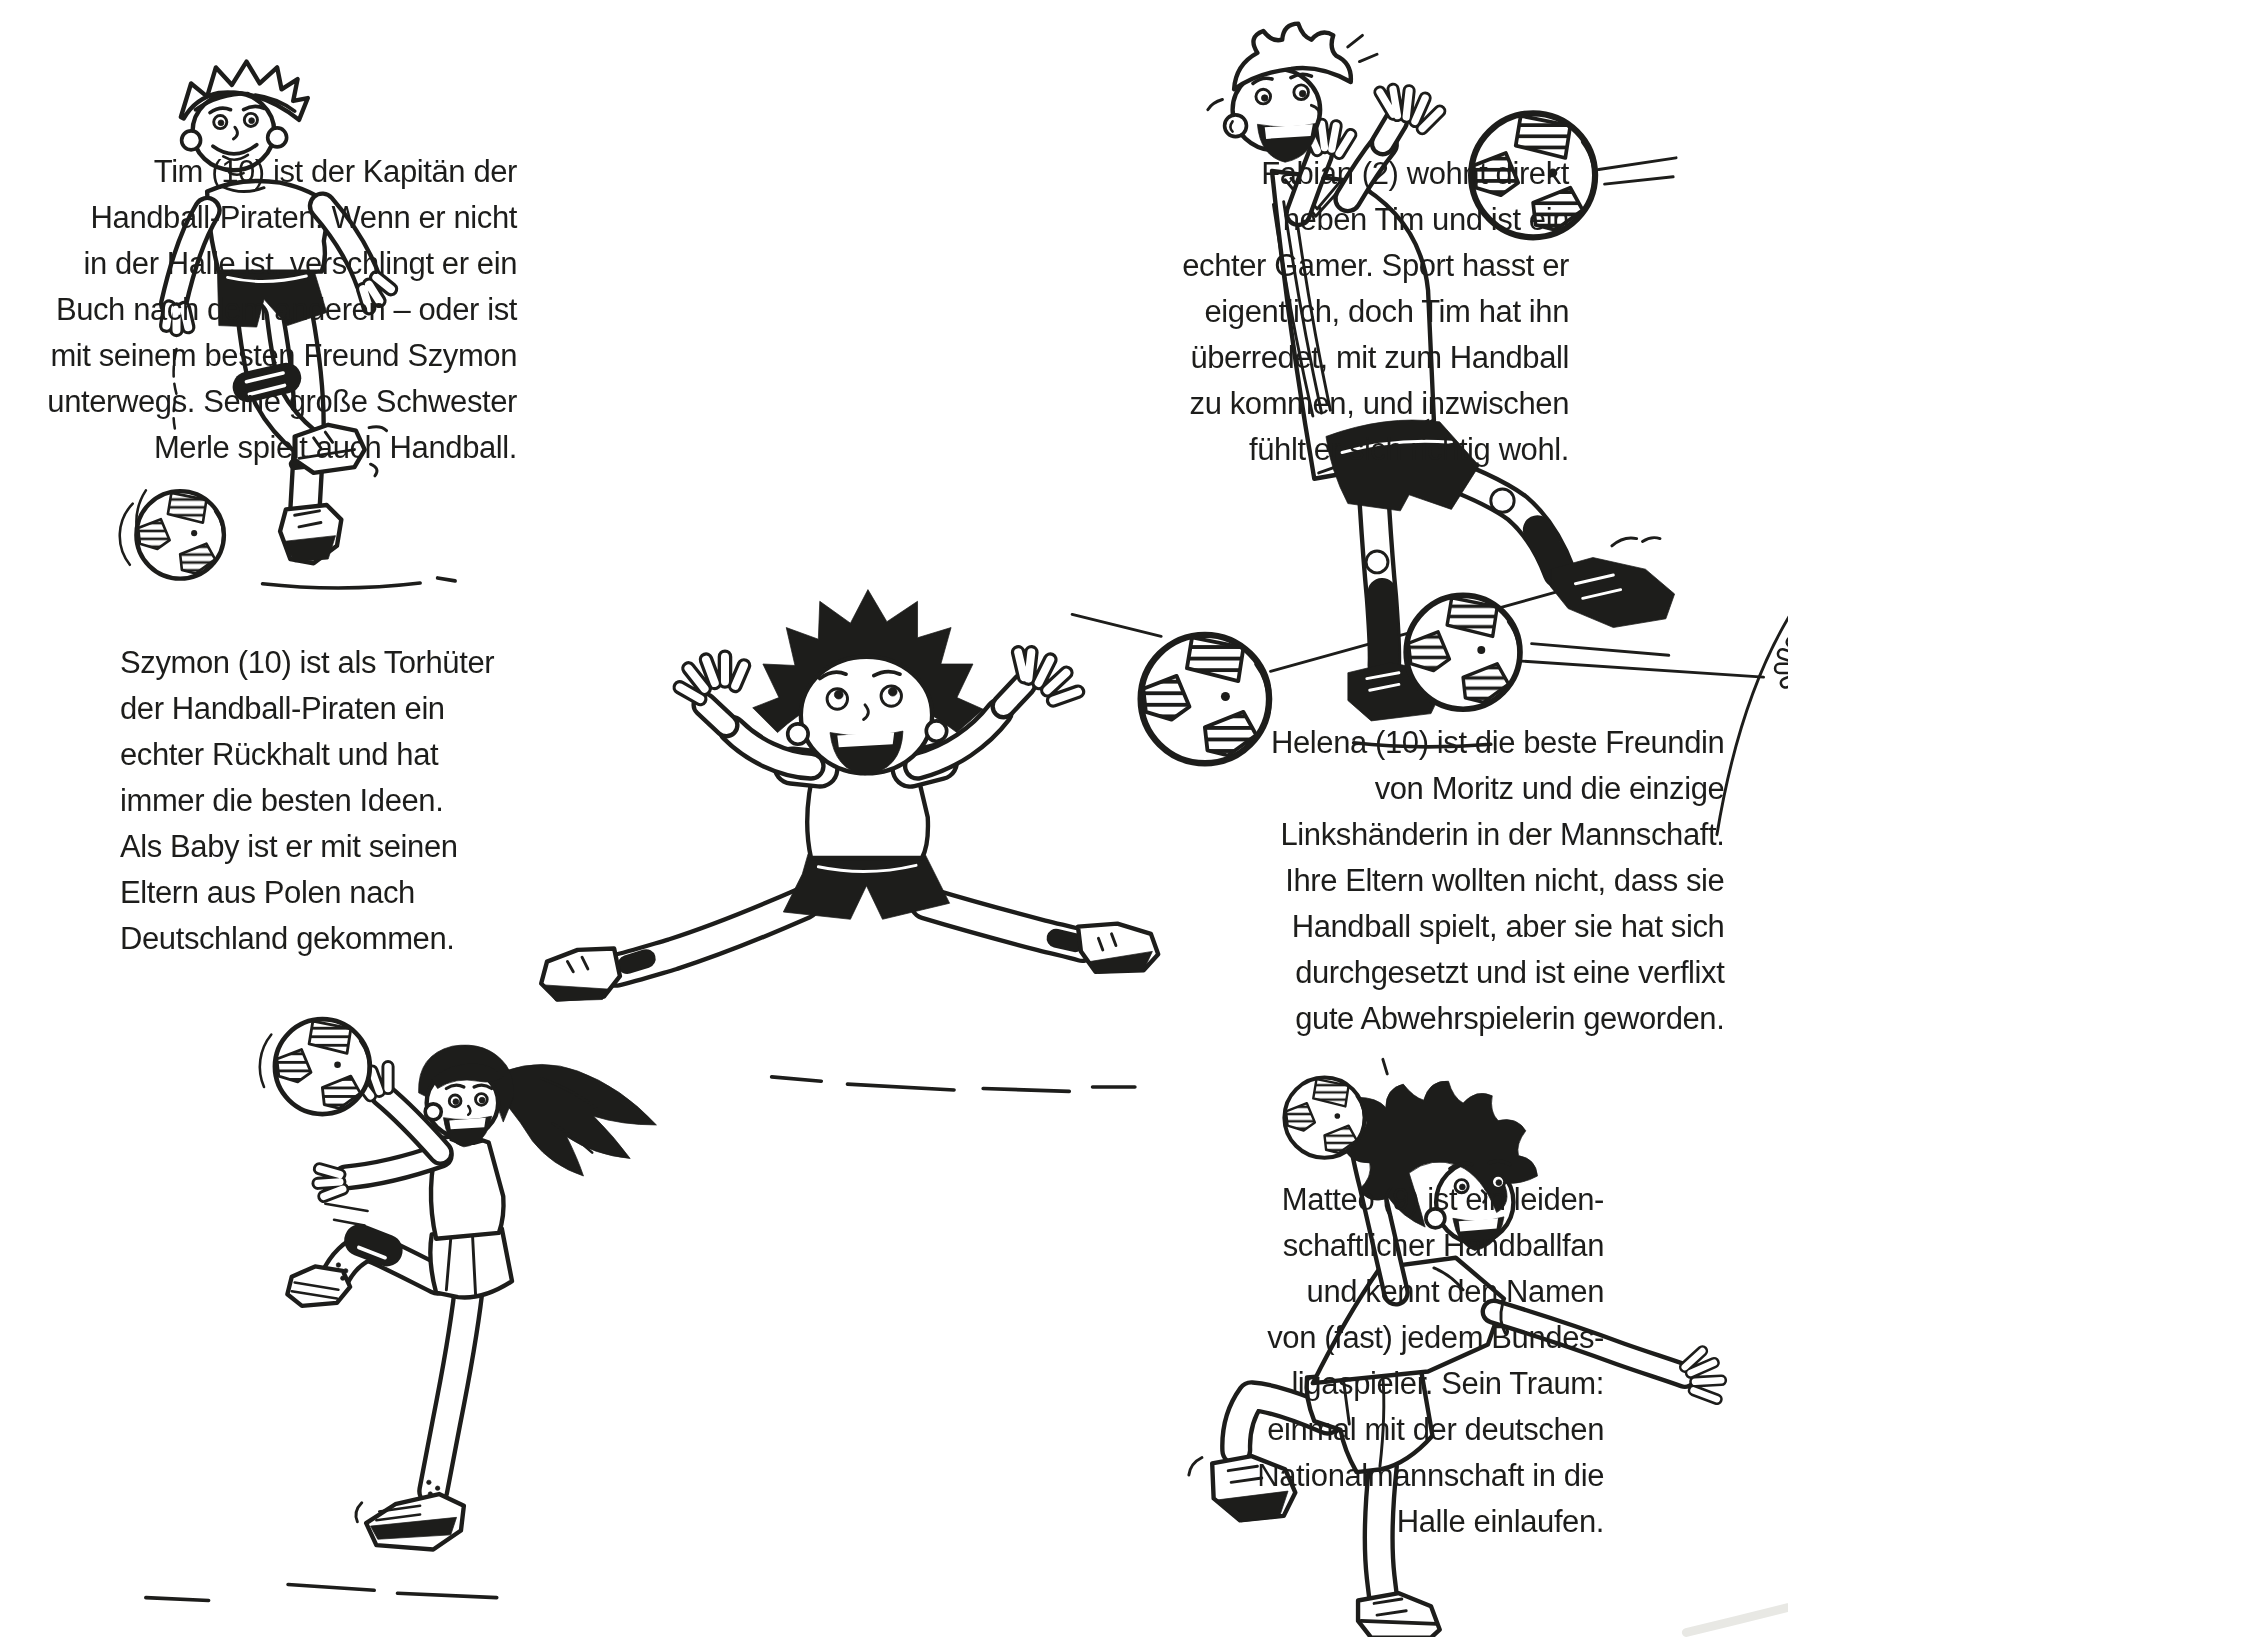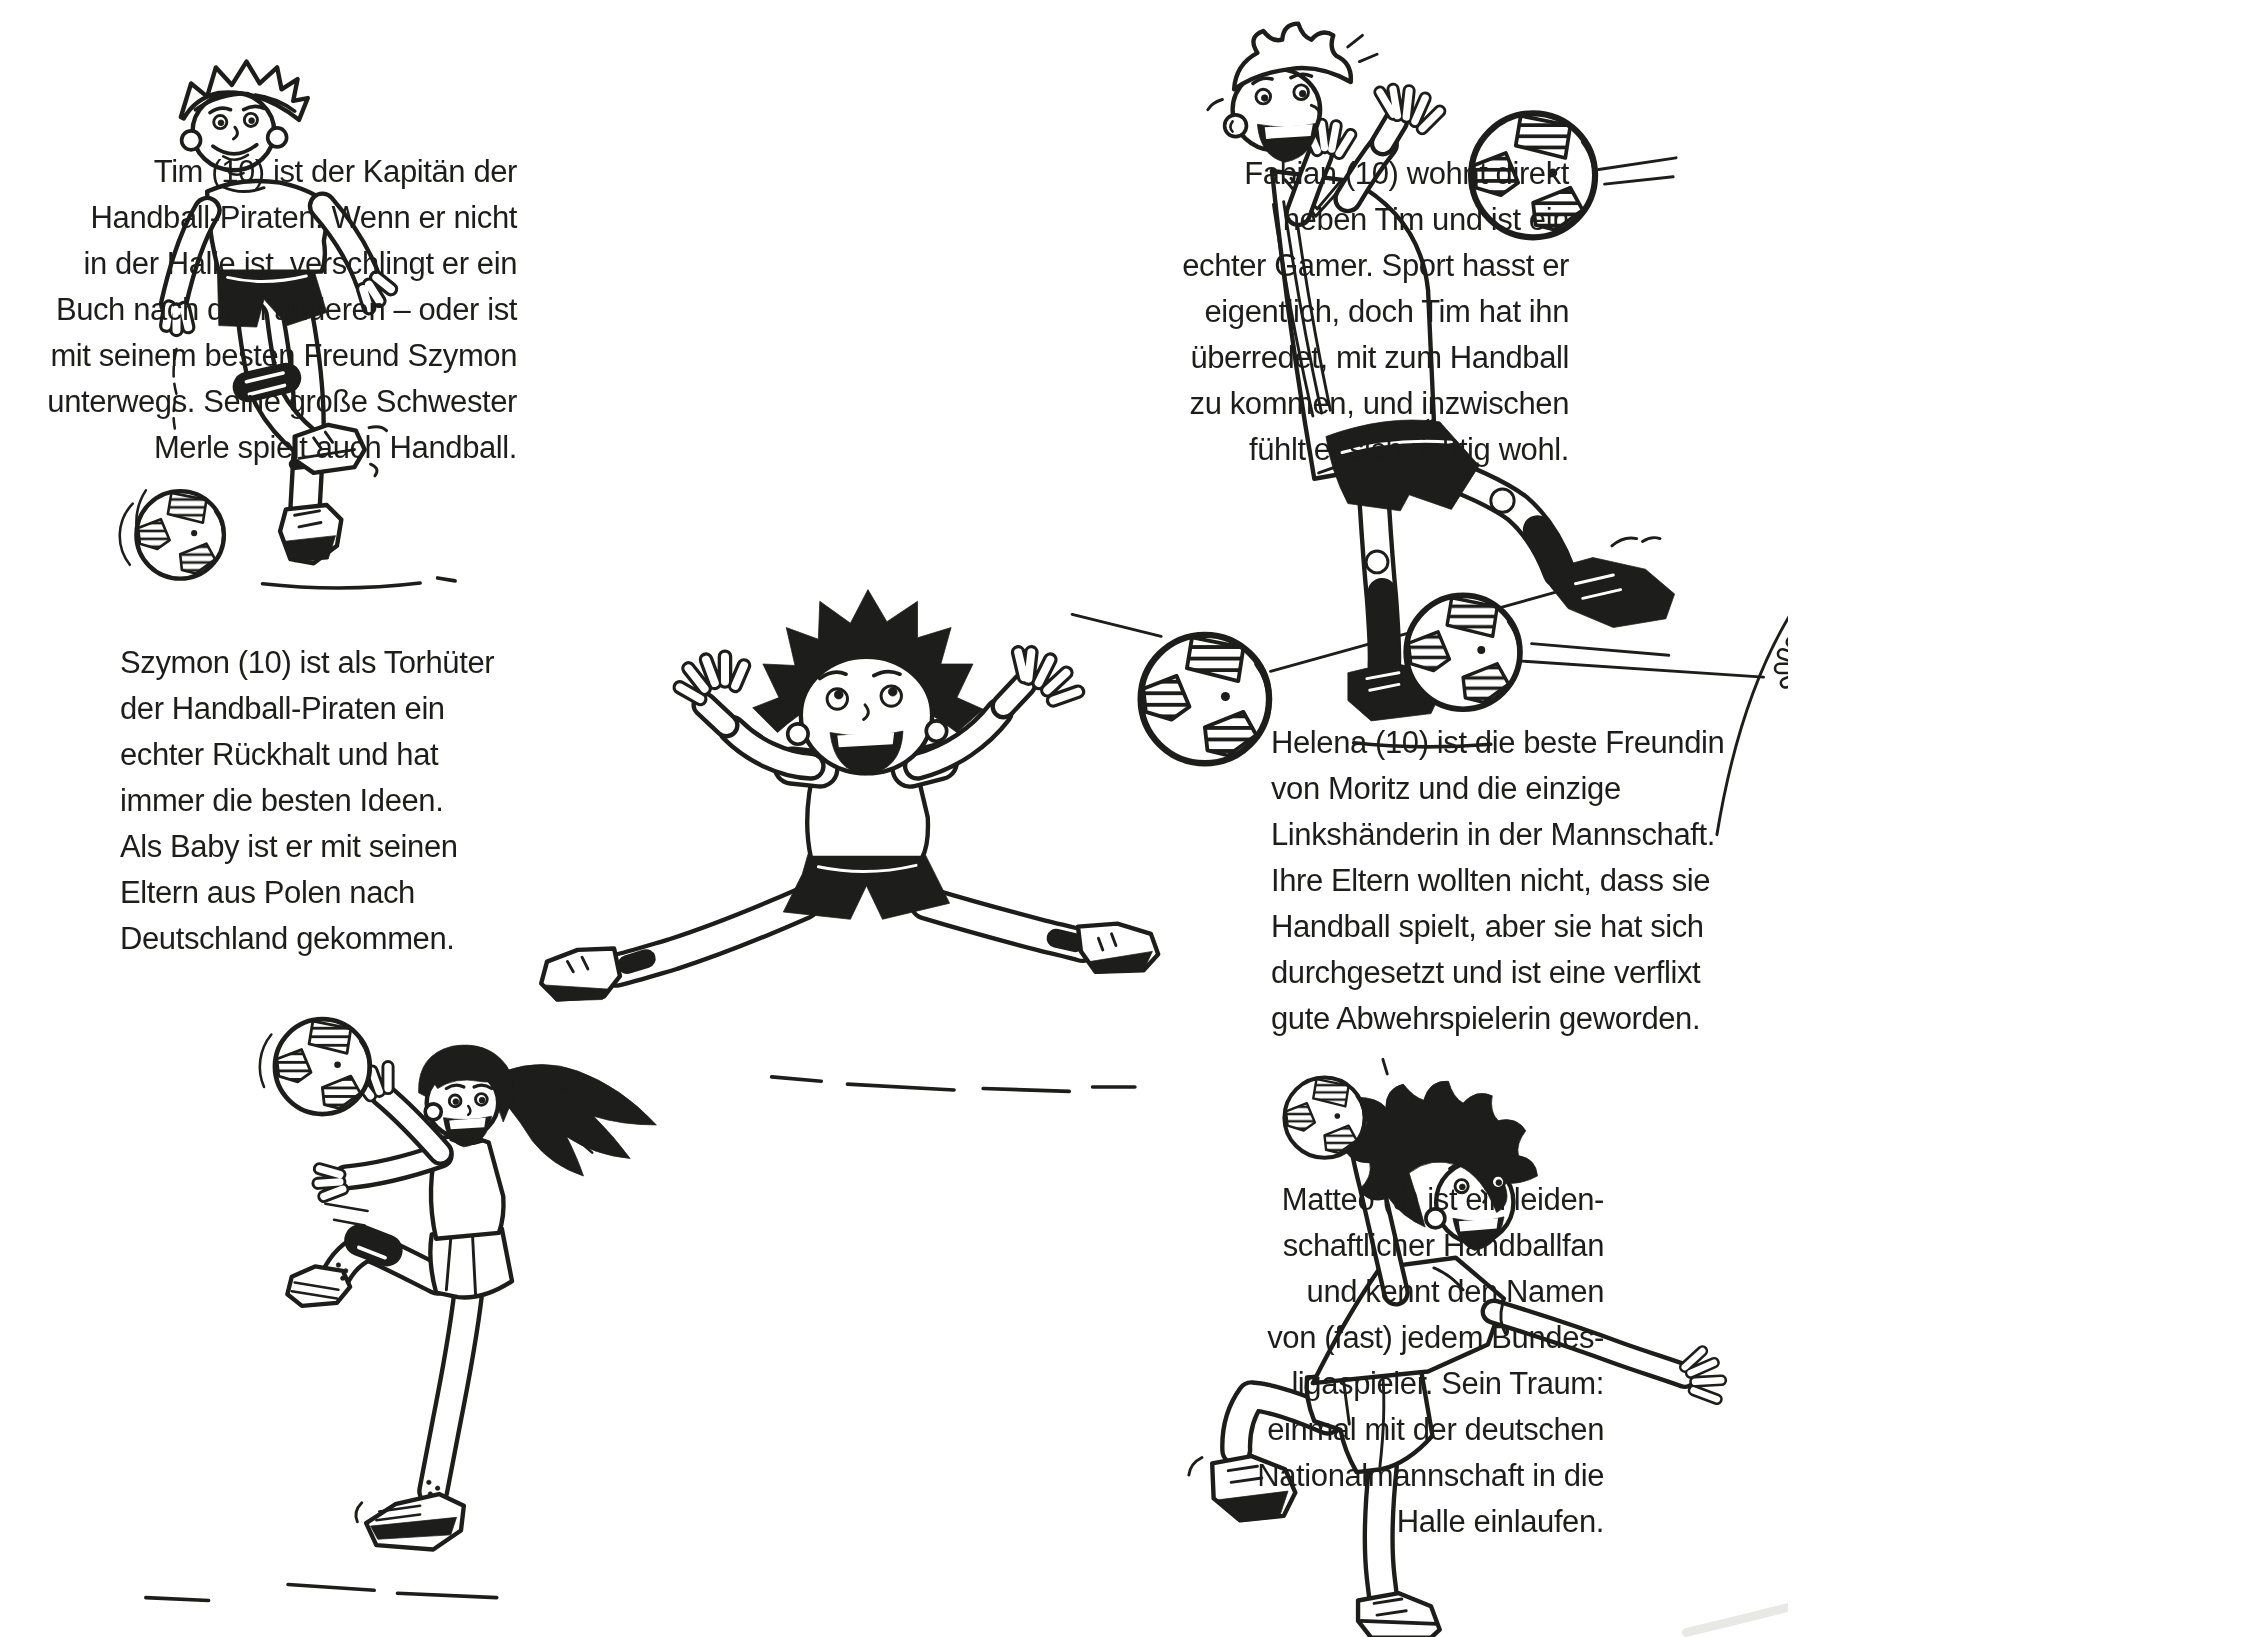--- a/index.html
+++ b/index.html
@@ -6,21 +6,21 @@
   .page{position:relative;width:1788px;height:1638px;background:#ffffff;overflow:hidden;
         font-family:"Liberation Sans",sans-serif;}
   .desc{position:absolute;margin:0;font-size:31px;line-height:46px;letter-spacing:-0.4px;
         color:#1d1d1b;white-space:pre-line;}
   .alignR{text-align:right;}
   .alignL{text-align:left;}
   #tim-text{top:149px;right:1271px;}
   #szymon-text{top:640px;left:120px;}
   #maja-text{top:1174px;right:1311px;}
   #fabian-text{top:151px;right:219px;}
-  #helena-text{top:720px;left:1271px;}
+  #helena-text{top:720px;left:1271px;text-align:right;}
   #matteo-text{top:1177px;right:184px;}
   #art{position:absolute;left:0;top:0;}
   .kb{stroke:#1d1d1b;fill:none;stroke-linecap:round;stroke-linejoin:round;}
   .kw{stroke:#ffffff;fill:none;stroke-linecap:round;stroke-linejoin:round;}
   .wh{fill:#ffffff;stroke:#1d1d1b;stroke-linejoin:round;stroke-linecap:round;}
   .bk{fill:#1d1d1b;stroke:#1d1d1b;stroke-linejoin:round;}
   .fw{fill:#ffffff;stroke:none;}
 </style>
 </head>
 <body>
@@ -344,21 +344,21 @@
 mit seinem besten Freund Szymon
 unterwegs. Seine große Schwester
 Merle spielt auch Handball.</p>
   <p class="desc alignL" id="szymon-text" aria-label="Szymon hechtet als Torhüter nach dem Ball">Szymon (10) ist als Torhüter
 der Handball-Piraten ein
 echter Rückhalt und hat
 immer die besten Ideen.
 Als Baby ist er mit seinen
 Eltern aus Polen nach
 Deutschland gekommen.</p>
-  <p class="desc alignR" id="fabian-text" aria-label="Fabian fängt einen zugeworfenen Handball">Fabian (10) wohnt direkt
+  <p class="desc alignR" id="fabian-text" aria-label="Fabian fängt einen zugeworfenen Handball">Fabian (2) wohnt direkt
 neben Tim und ist ein
 echter Gamer. Sport hasst er
 eigentlich, doch Tim hat ihn
 überredet, mit zum Handball
 zu kommen, und inzwischen
 fühlt er sich richtig wohl.</p>
   <p class="desc alignL" id="helena-text" aria-label="Helena wirft den Handball mit links">Helena (10) ist die beste Freundin
 von Moritz und die einzige
 Linkshänderin in der Mannschaft.
 Ihre Eltern wollten nicht, dass sie

